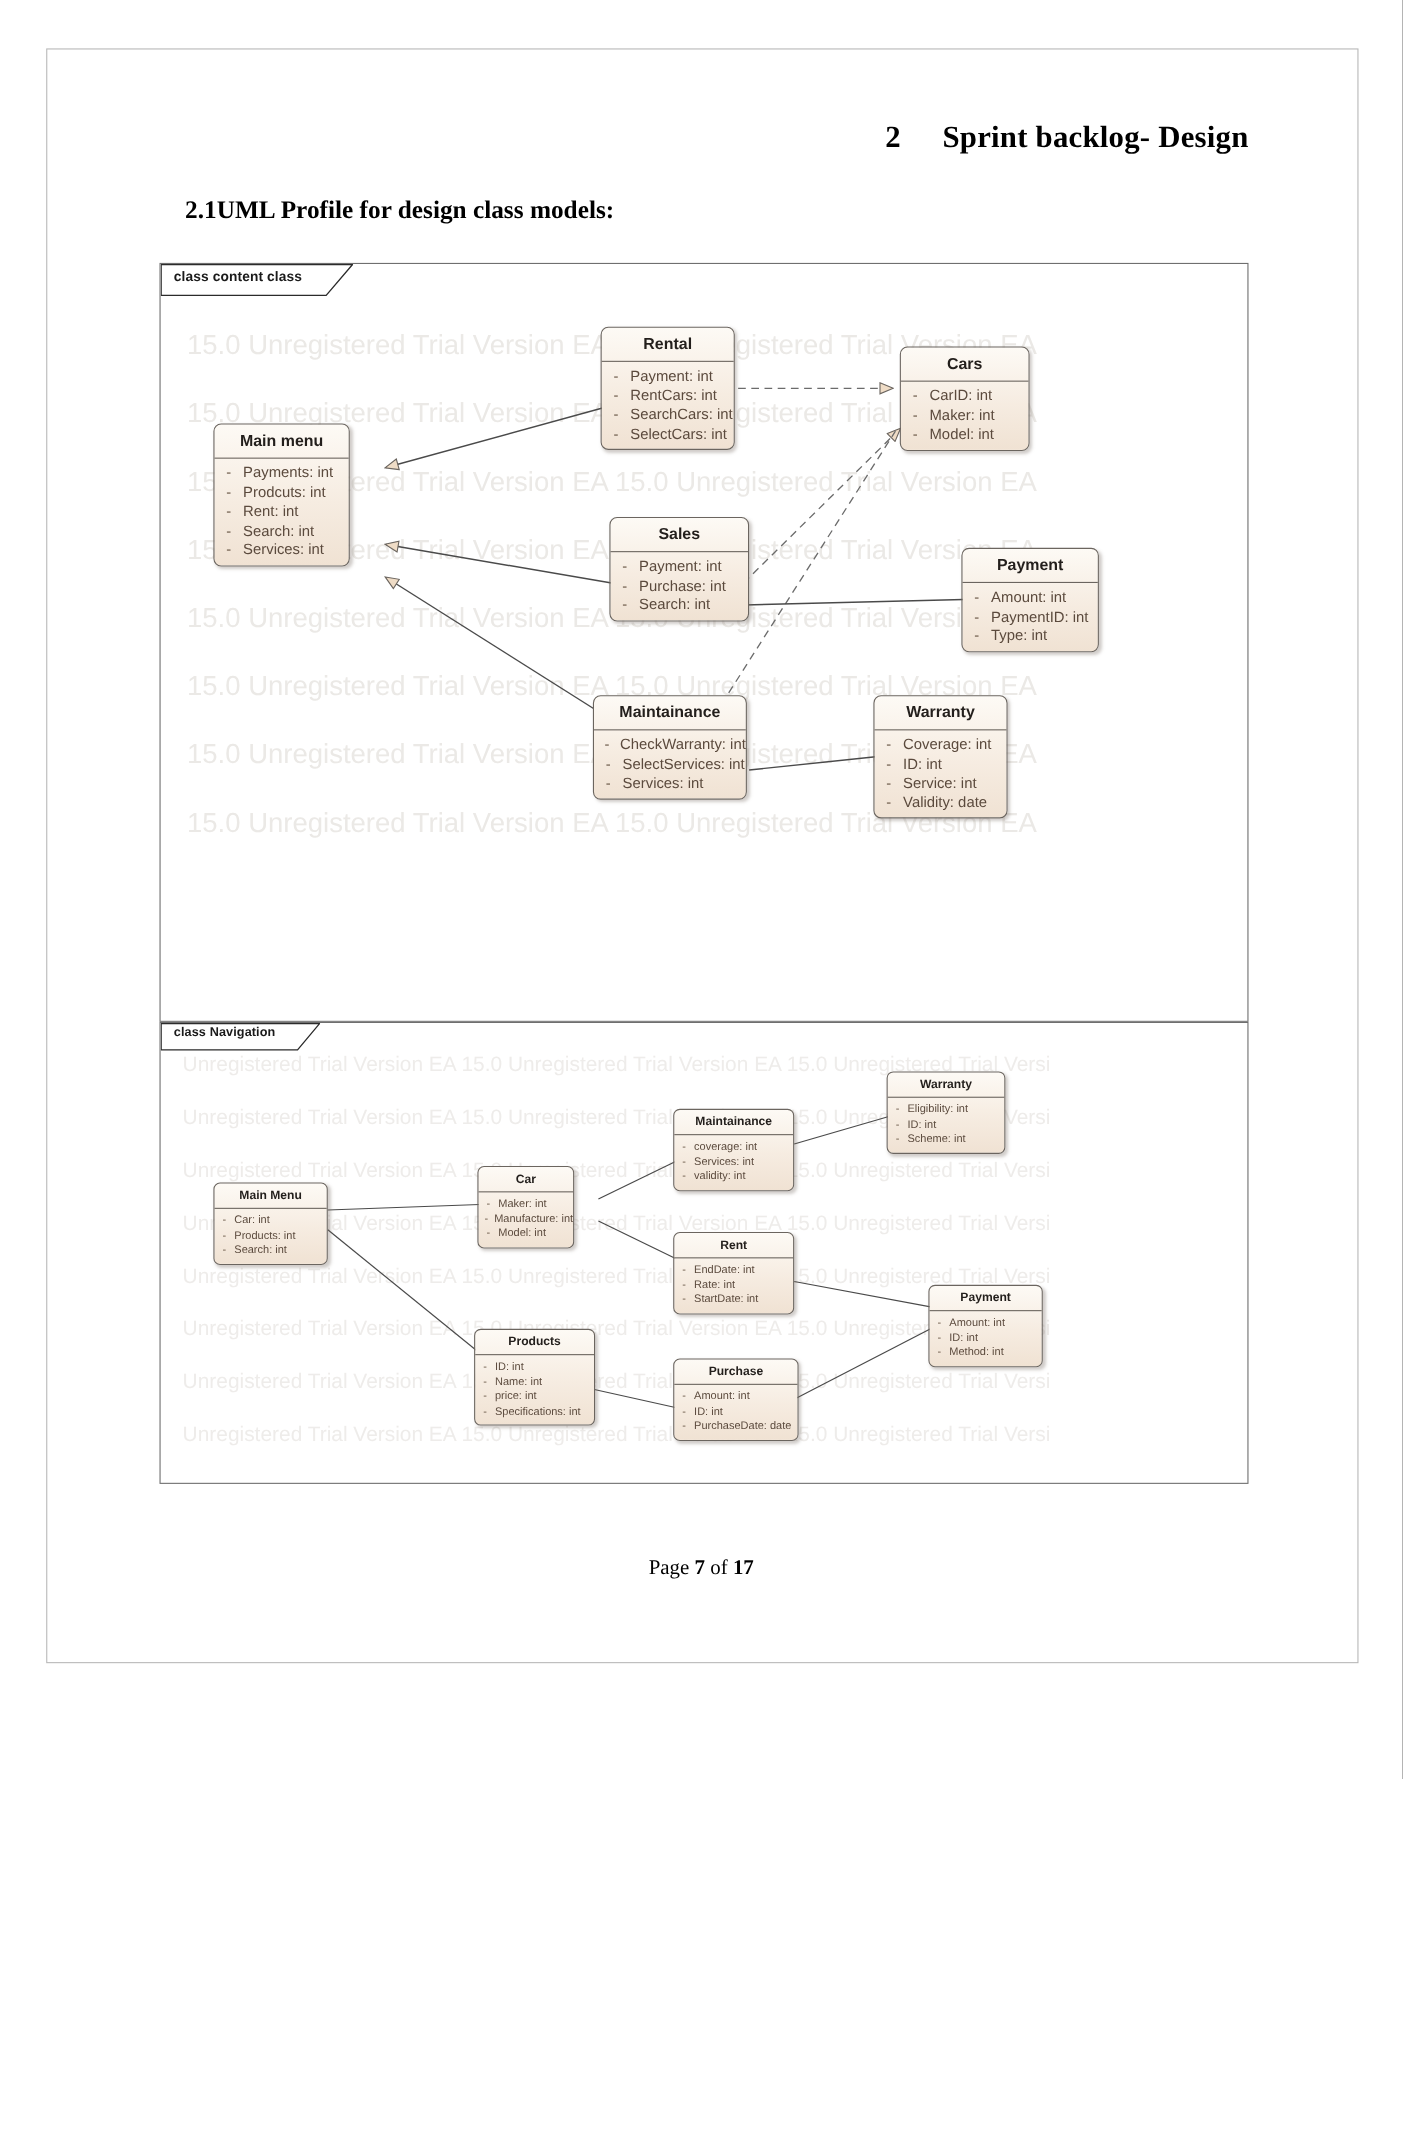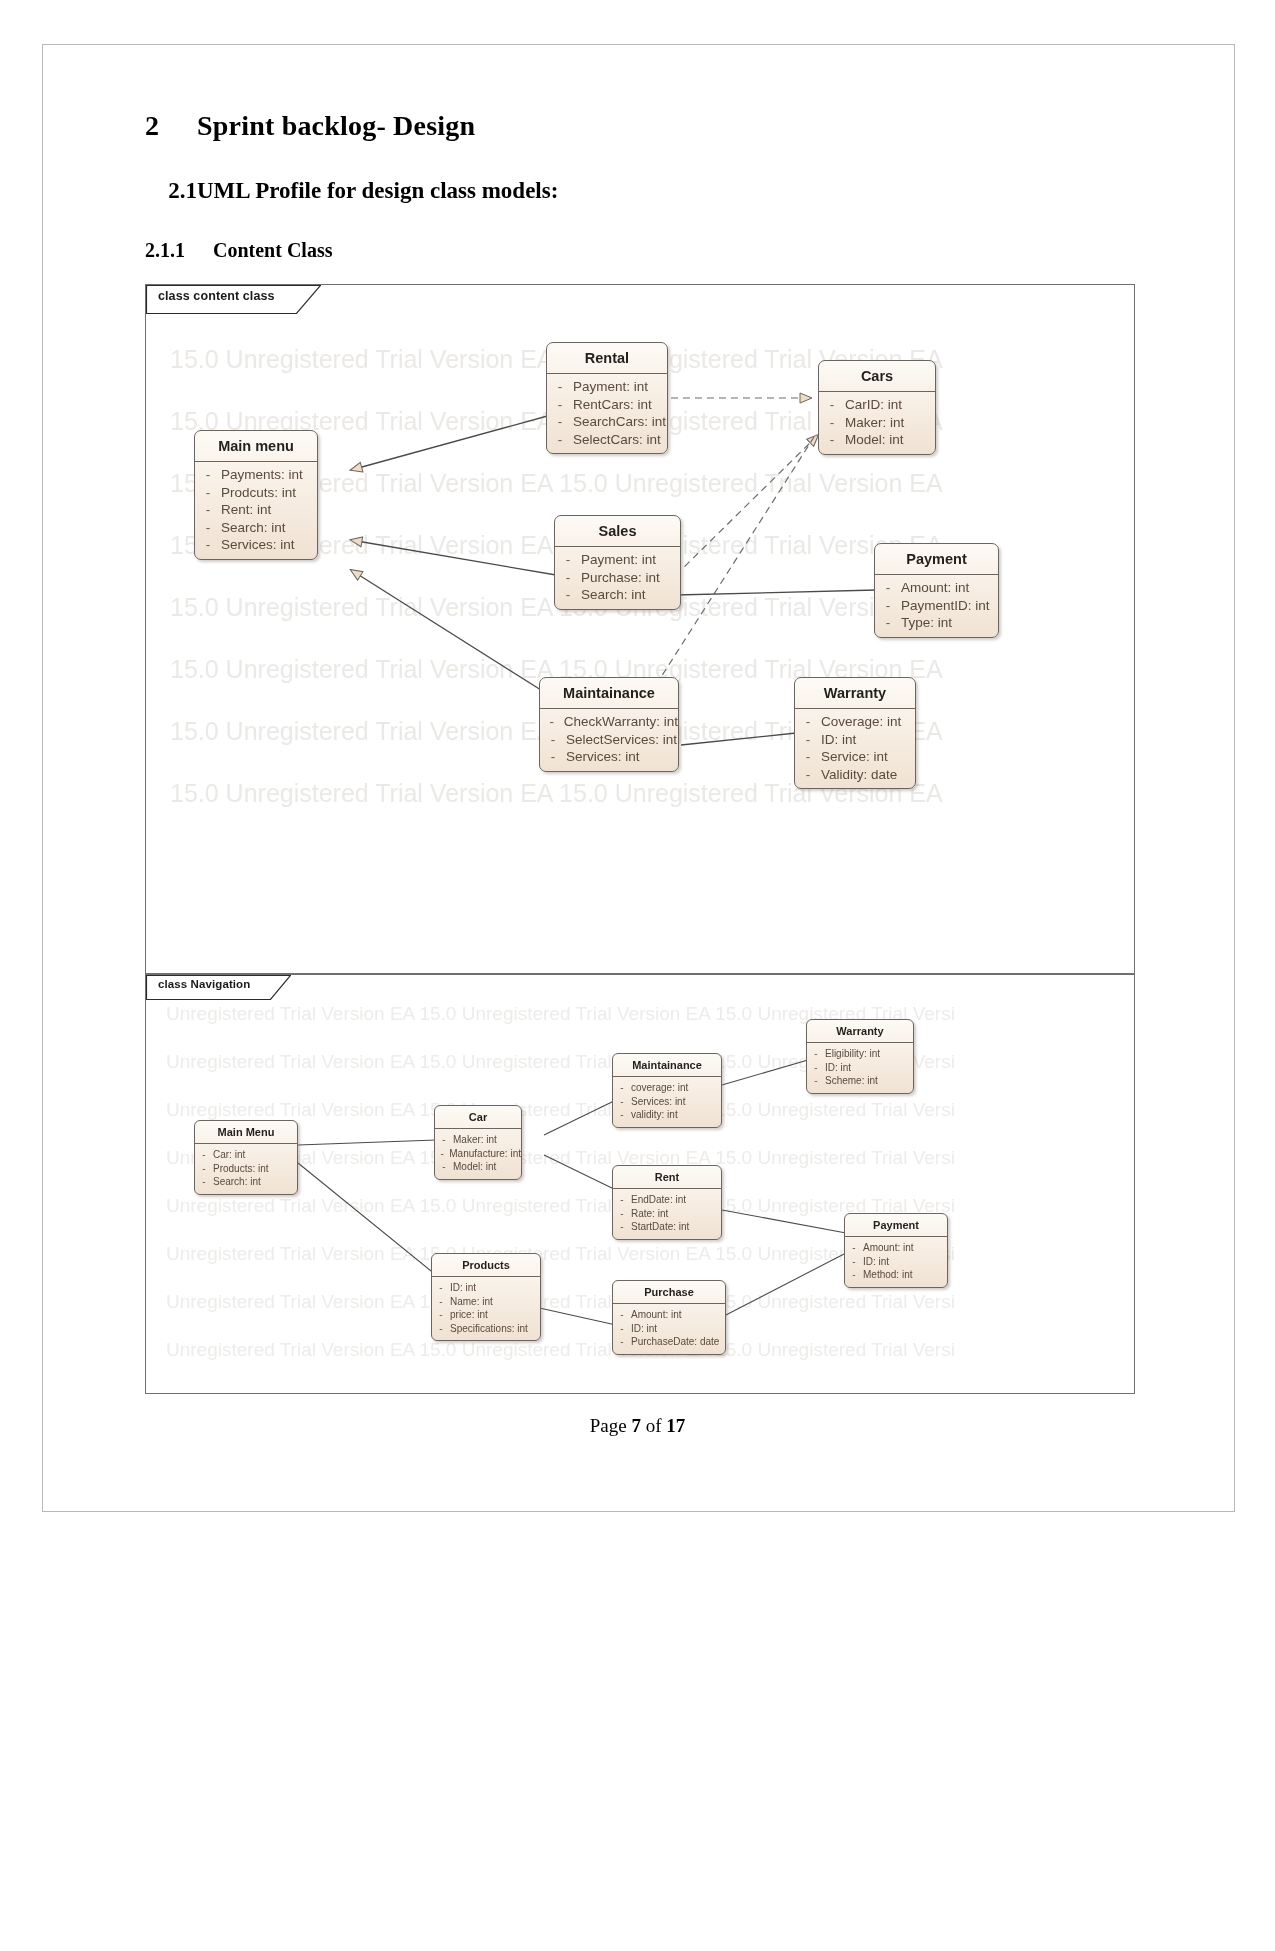--- a/index.html
+++ b/index.html
@@ -94,31 +94,28 @@
   .footer b{font-weight:bold;}
 </style>
 </head>
 <body>
 
 <div class="page">
   <div class="page-border"></div>
 
   <div class="content">
 
-    <div class="hrow h1" style="margin-bottom:36px;">
+    <div class="hrow h1" style="margin-bottom:36px;justify-content:flex-end;">
       <h1 class="doc-h1"><span class="num">2</span><span>Sprint backlog- Design</span></h1>
     </div>
 
     <div class="hrow h2" style="margin-bottom:35px;">
       <h2 class="doc-h2"><span class="num">2.1</span><span>UML Profile for design class models:</span></h2>
     </div>
 
-    <div class="hrow h3" style="margin-bottom:22px;">
-      <h3 class="doc-h3"><span class="num">2.1.1</span><span>Content Class</span></h3>
-    </div>
 
     <div class="diagram d1" style="width:990px;height:690px;">
 
       <div class="wm wm1" style="left:24px;top:60px;">15.0 Unregistered Trial Version EA 15.0 Unregistered Trial Version EA </div>
       <div class="wm wm1" style="left:24px;top:122px;">15.0 Unregistered Trial Version EA 15.0 Unregistered Trial Version EA </div>
       <div class="wm wm1" style="left:24px;top:184px;">15.0 Unregistered Trial Version EA 15.0 Unregistered Trial Version EA </div>
       <div class="wm wm1" style="left:24px;top:246px;">15.0 Unregistered Trial Version EA 15.0 Unregistered Trial Version EA </div>
       <div class="wm wm1" style="left:24px;top:308px;">15.0 Unregistered Trial Version EA 15.0 Unregistered Trial Version EA </div>
       <div class="wm wm1" style="left:24px;top:370px;">15.0 Unregistered Trial Version EA 15.0 Unregistered Trial Version EA </div>
       <div class="wm wm1" style="left:24px;top:432px;">15.0 Unregistered Trial Version EA 15.0 Unregistered Trial Version EA </div>

